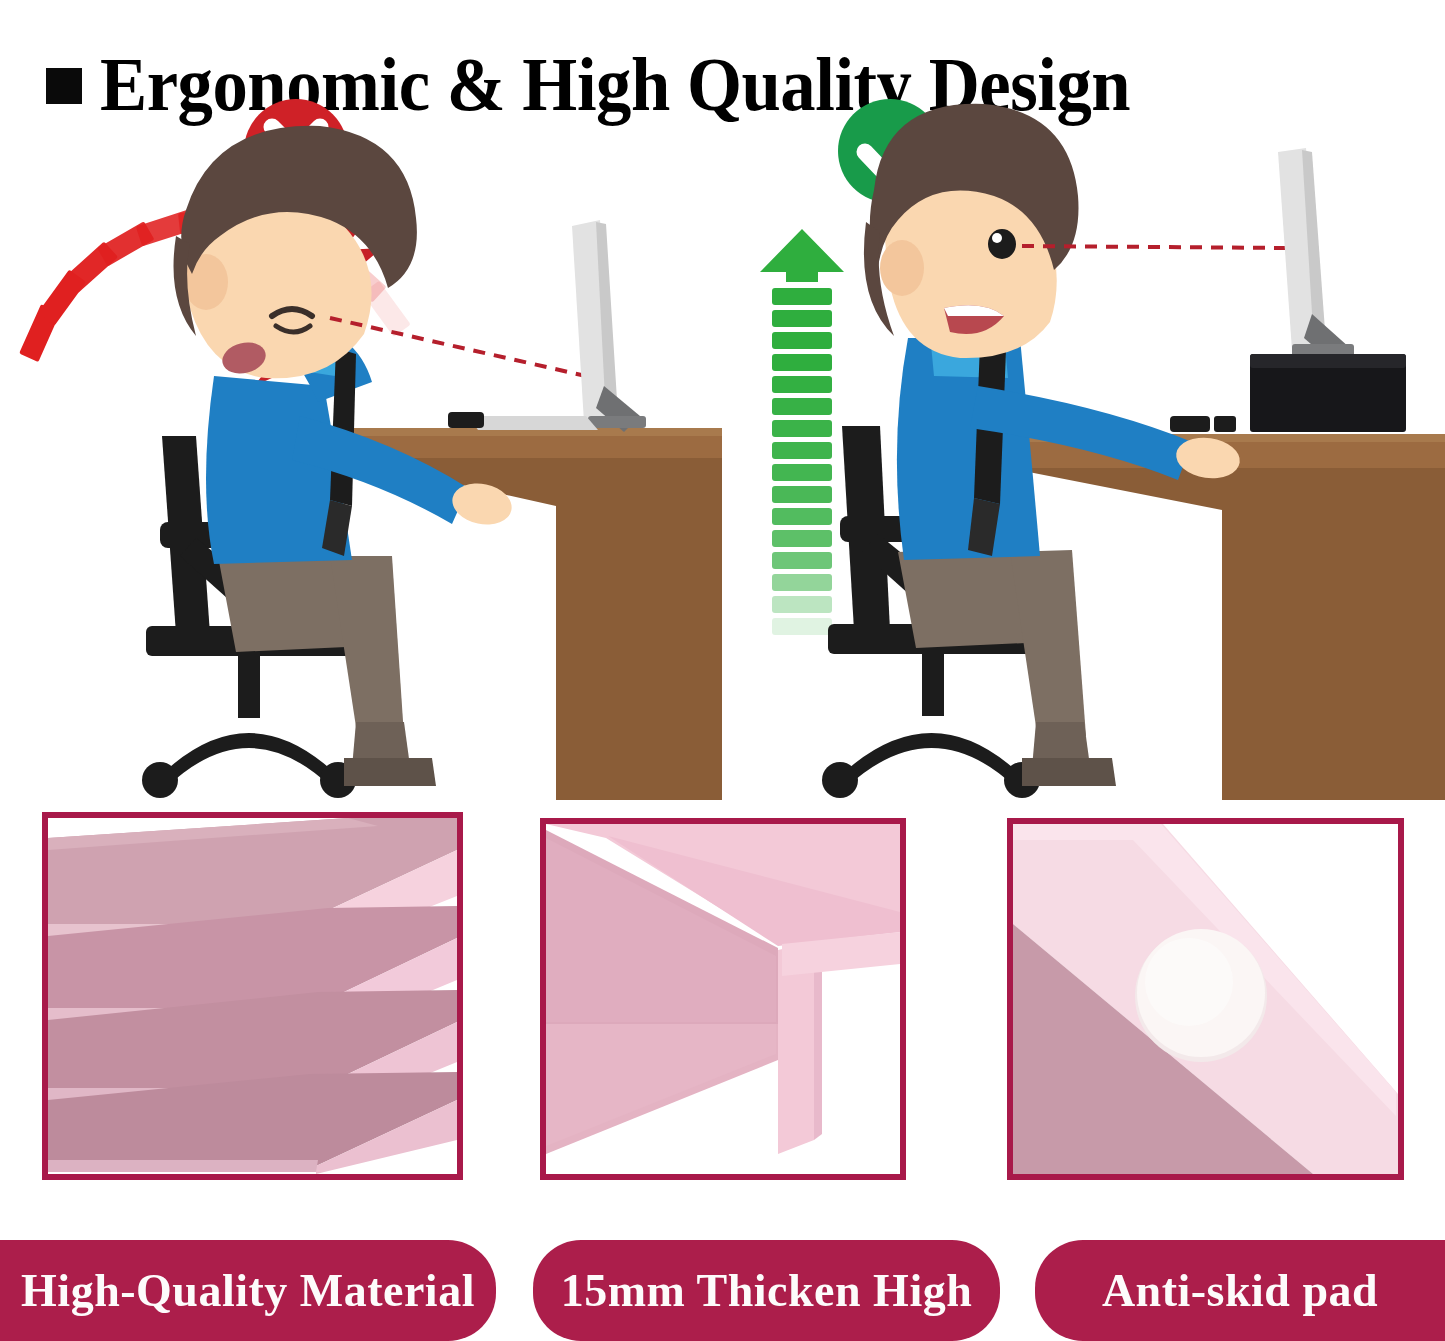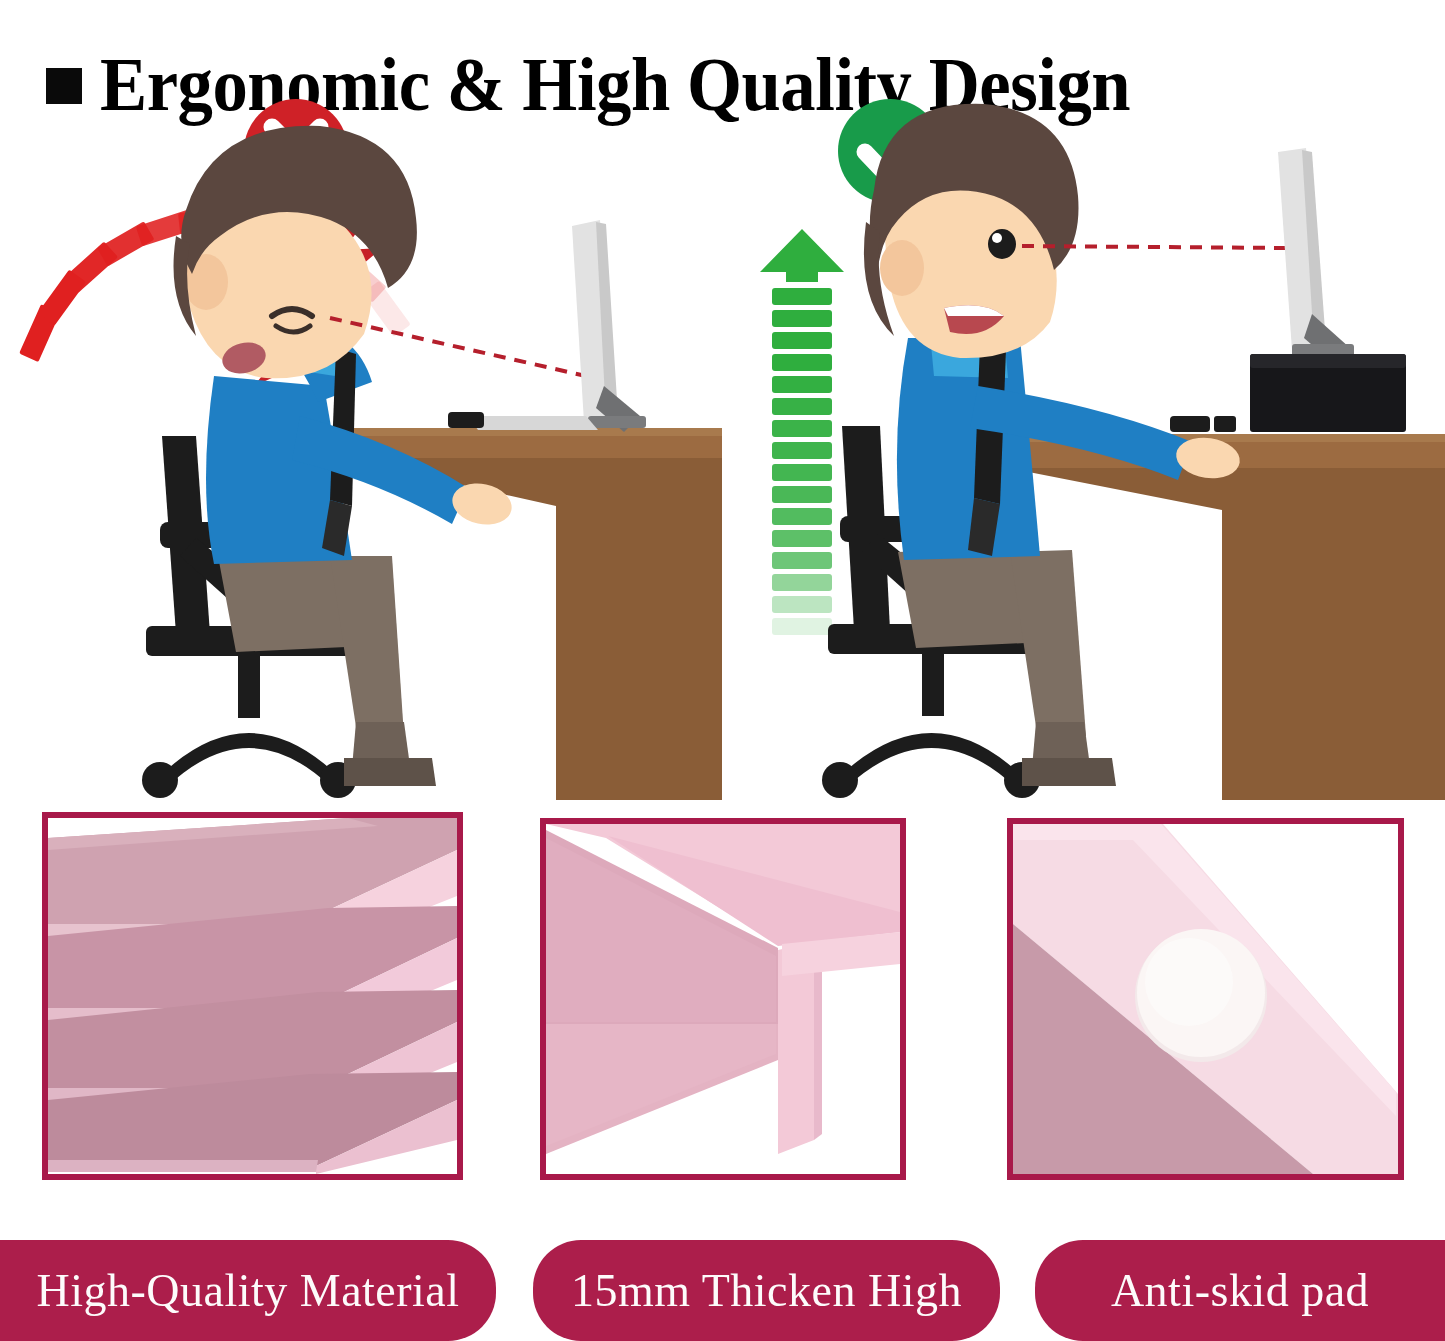--- a/index.html
+++ b/index.html
@@ -76,21 +76,21 @@
     border-radius: 48px;
     display: flex;
     align-items: center;
     justify-content: center;
     box-sizing: border-box;
   }
   .banner-label {
     color: #fdfbfb;
     font-family: "Liberation Serif", serif;
     font-size: 46px;
-    font-weight: 400;
+    font-weight: 700;
     letter-spacing: 0.5px;
     white-space: nowrap;
   }
   #banner-material  { left: -52px;  width: 548px; padding-left: 52px; }
   #banner-thickness { left: 533px;  width: 467px; }
   #banner-antiskid  { left: 1035px; width: 462px; padding-right: 52px; }
 </style>
 </head>
 <body>
 

